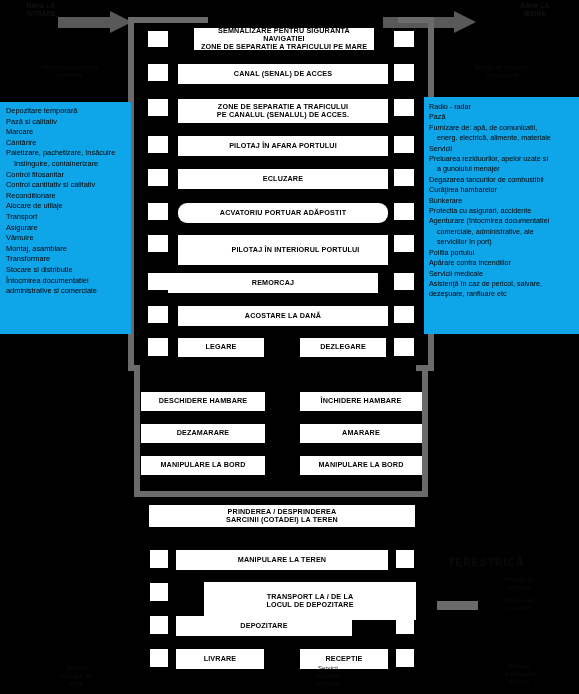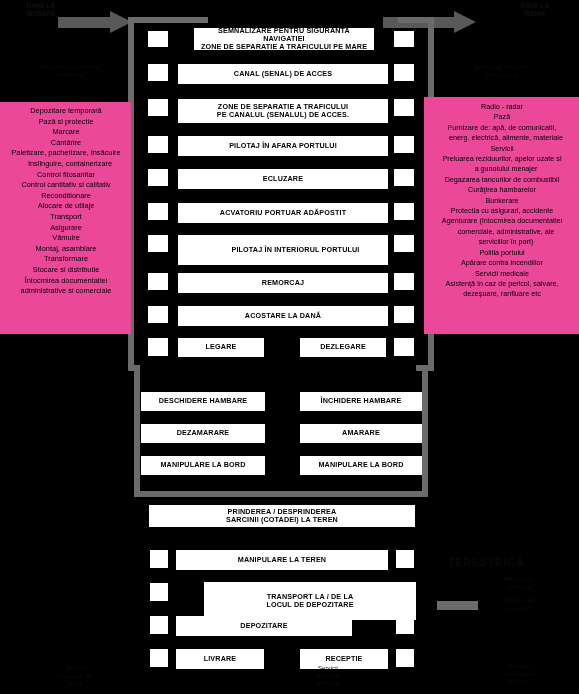--- a/index.html
+++ b/index.html
@@ -56,27 +56,26 @@
   }
   .box.two{line-height:8.2px;}
   .box span{display:block;}
 
   
   .node{position:absolute;background:#ffffff;}
 
   
   .panel{
     position:absolute;
-    background:#ec4899;
+    background:#0ea5e9;
     color:#000000;
     box-sizing:border-box;
     padding:4px 5px 3px 6px;
     font-size:7.4px;
     line-height:10.6px;
-    text-align:center;
   }
   .panel .li{white-space:nowrap;}
   .panel .li.ind{padding-left:8px;}
   .panel.right{font-size:7.2px;line-height:10.4px;padding:5px 4px 3px 5px;}
 
   .greybar{position:absolute;background:#6b6b6b;}
 </style>
 </head>
 <body>
 
@@ -153,33 +152,33 @@
   </div>
   <div class="node" style="left:148px;top:136px;width:20px;height:17px;"></div>
   <div class="node" style="left:394px;top:136px;width:20px;height:17px;"></div>
 
   <div class="box" style="left:178px;top:169px;width:210px;height:20px;">
     <span>ECLUZARE</span>
   </div>
   <div class="node" style="left:148px;top:169px;width:20px;height:17px;"></div>
   <div class="node" style="left:394px;top:169px;width:20px;height:17px;"></div>
 
-  <div class="box" style="left:178px;top:203px;width:210px;height:20px;">
+  <div class="box" style="left:178px;top:203px;width:210px;height:20px;border-radius:9px;">
     <span>ACVATORIU PORTUAR ADĂPOSTIT</span>
   </div>
   <div class="node" style="left:148px;top:203px;width:20px;height:17px;"></div>
   <div class="node" style="left:394px;top:203px;width:20px;height:17px;"></div>
 
   <div class="box" style="left:178px;top:235px;width:210px;height:30px;padding-left:28px;">
     <span>PILOTAJ ÎN INTERIORUL PORTULUI</span>
   </div>
   <div class="node" style="left:148px;top:235px;width:20px;height:17px;"></div>
   <div class="node" style="left:394px;top:235px;width:20px;height:17px;"></div>
 
-  <div class="box" style="left:178px;top:273px;width:210px;height:20px;">
+  <div class="box" style="left:168px;top:273px;width:210px;height:20px;">
     <span>REMORCAJ</span>
   </div>
   <div class="node" style="left:148px;top:273px;width:20px;height:17px;"></div>
   <div class="node" style="left:394px;top:273px;width:20px;height:17px;"></div>
 
   <div class="box" style="left:178px;top:306px;width:210px;height:20px;">
     <span>ACOSTARE LA DANĂ</span>
   </div>
   <div class="node" style="left:148px;top:306px;width:20px;height:17px;"></div>
   <div class="node" style="left:394px;top:306px;width:20px;height:17px;"></div>
@@ -246,21 +245,21 @@
     <span>LIVRARE</span>
   </div>
   <div class="box" style="left:300px;top:649px;width:88px;height:20px;">
     <span>RECEPTIE</span>
   </div>
   <div class="node" style="left:150px;top:649px;width:18px;height:18px;"></div>
   <div class="node" style="left:396px;top:649px;width:18px;height:18px;"></div>
 
   <div class="panel" style="left:0px;top:102px;width:131px;height:232px;">
     <div class="li">Depozitare temporară</div>
-    <div class="li">Pază si protectie</div>
+    <div class="li">Pază si calitativ</div>
     <div class="li">Marcare</div>
     <div class="li">Cántărire</div>
     <div class="li">Paletizare, pachetizare, însăcuire</div>
     <div class="li ind">înslinguire, containerizare</div>
     <div class="li">Control fitosanitar</div>
     <div class="li">Control cantitativ si calitativ</div>
     <div class="li">Reconditionare</div>
     <div class="li">Alocare de utilaje</div>
     <div class="li">Transport</div>
     <div class="li">Asigurare</div>

